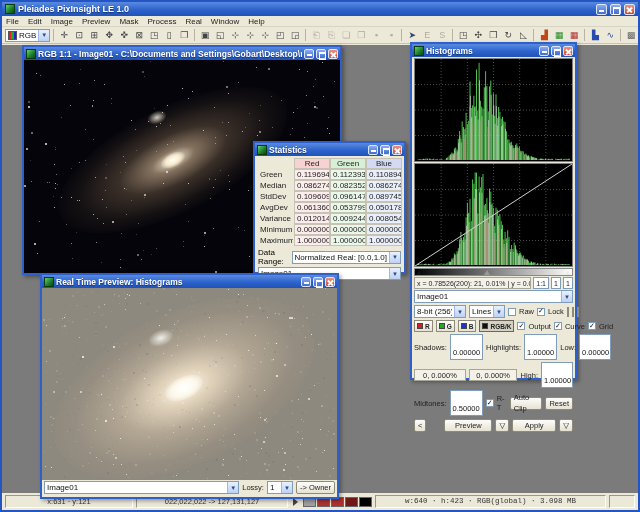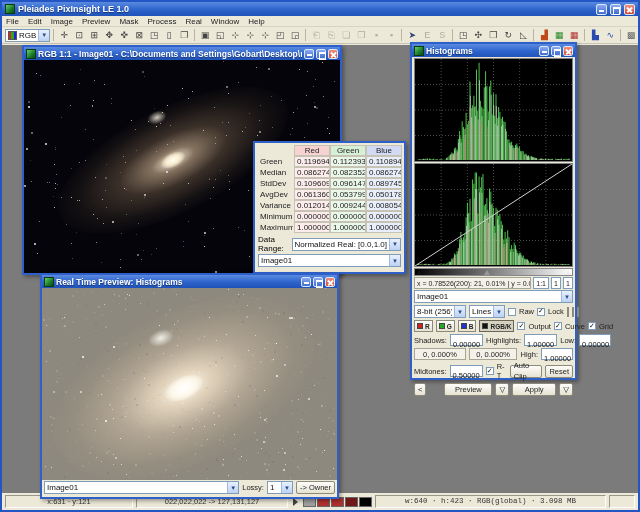--- a/index.html
+++ b/index.html
@@ -71,21 +71,21 @@
   
   .hist-panel{background:#000;border:1px solid #808080;margin:1px 2px 0 2px;position:relative;}
   .grad-strip{height:8px;margin:1px 2px 0 2px;background:linear-gradient(90deg,#000,#fff);position:relative;border:1px solid #888;}
   .marker{position:absolute;bottom:0;width:0;height:0;border-left:3px solid transparent;border-right:3px solid transparent;}
   .readout-row{display:flex;align-items:center;margin:1px 2px 0 2px;gap:2px;}
   .readout-box{flex:1;background:#f4f2e8;border:1px solid #a8a496;font-size:7px;padding:0 2px;height:12px;line-height:11px;white-space:nowrap;overflow:hidden;color:#222;}
   .mini-box{background:#fff;border:1px solid #7f9db9;font-size:7px;height:12px;line-height:11px;padding:0 2px;min-width:10px;text-align:center;color:#222;}
   .ctl-row{display:flex;align-items:center;gap:3px;margin:2px 2px 0 2px;font-size:7.5px;color:#222;}
   .chk{width:8px;height:8px;background:#fff;border:1px solid #7f9db9;display:inline-flex;align-items:center;justify-content:center;font-size:7px;color:#111;flex:0 0 auto;}
   .chk.on::after{content:"✓";margin-top:-1px;}
-  .field{background:#fff;border:1px solid #7f9db9;font-size:7.5px;height:12px;line-height:11px;padding:4px 2px;text-align:right;color:#111;}
+  .field{background:#fff;border:1px solid #7f9db9;font-size:7.5px;height:12px;line-height:11px;padding:12px 2px;text-align:right;color:#111;}
   .sunken{background:#f4f2e8;border:1px solid #a8a496;font-size:7.5px;height:12px;line-height:11px;text-align:center;color:#222;}
   .btn{background:linear-gradient(#fdfdfa,#e6e2d2);border:1px solid #8e8a7a;border-radius:2px;font-size:7.5px;height:13px;line-height:11px;padding:0 6px;color:#222;display:inline-flex;align-items:center;justify-content:center;}
   .btn.small{padding:0 3px;}
   .chan-btn{display:inline-flex;align-items:center;gap:2px;border:1px solid #8e8a7a;background:linear-gradient(#fdfdfa,#e6e2d2);height:12px;padding:0 2px;font-size:6.5px;font-weight:bold;}
   .chan-btn.pressed{background:#d6d2c2;border-color:#6a665a;}
   .swatch{width:6px;height:6px;border:1px solid #444;display:inline-block;}
   .pane-ico{width:10px;height:10px;border:1px solid #8e8a7a;background:
      linear-gradient(#fff,#fff) 50% 0/1px 100% no-repeat,
      linear-gradient(#fff,#fff) 0 50%/100% 1px no-repeat,#cfcbbb;}
 
@@ -405,20 +405,27 @@
           <span class="star" style="width: 1px; height: 1px; left: 25.0407%; top: 76.4916%; background: rgb(232, 232, 255); opacity: 0.8;"></span>
           <span class="star" style="width: 1px; height: 1px; left: 24.7627%; top: 65.0863%; background: rgb(255, 255, 255); opacity: 0.75;"></span>
           <span class="star" style="width: 1px; height: 1px; left: 45.2371%; top: 20.9611%; background: rgb(232, 232, 255); opacity: 0.97;"></span>
           <span class="star" style="width: 1px; height: 1px; left: 24.436%; top: 94.7549%; background: rgb(232, 232, 255); opacity: 0.33;"></span>
           <span class="star" style="width: 1px; height: 1px; left: 83.6649%; top: 48.4399%; background: rgb(255, 255, 255); opacity: 0.33;"></span>
           <span class="star" style="width: 1px; height: 1px; left: 10.5629%; top: 58.3216%; background: rgb(232, 232, 255); opacity: 0.45;"></span>
         </div>
     </div>
 
     <div class="win" style="left:251px;top:96px;width:153px;height:133px;z-index:2;">
+      <div class="xp-titlebar">
+        <span class="app-icon"></span>
+        <span class="xp-title">Statistics</span>
+        <span class="tb-btn btn-min"></span>
+        <span class="tb-btn btn-max"></span>
+        <span class="tb-btn btn-close"></span>
+      </div>
       <div id="stats-table" style="grid-template-columns: 37px repeat(3, 1fr);">
           <span class="cell corner"></span>
           <span class="cell h-red">Red</span>
           <span class="cell h-green">Green</span>
           <span class="cell h-blue">Blue</span>
           <span class="cell rowlab">Green</span>
           <span class="cell v-red">0.1196943</span>
           <span class="cell v-green">0.1123933</span>
           <span class="cell v-blue">0.1108941</span>
           <span class="cell rowlab">Median</span>

